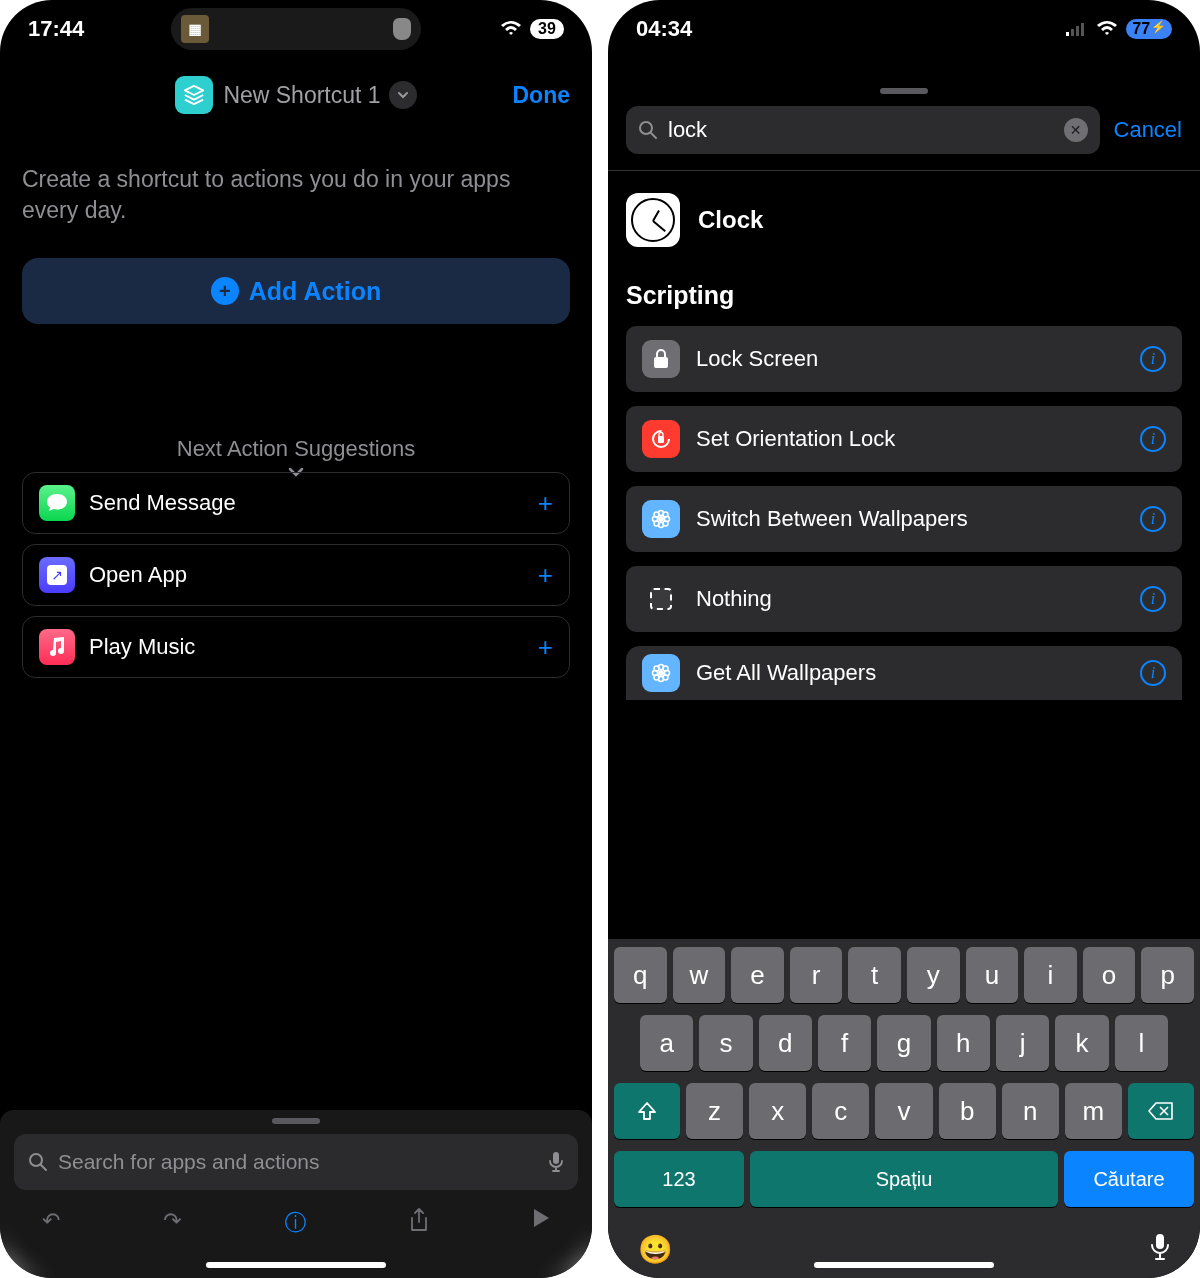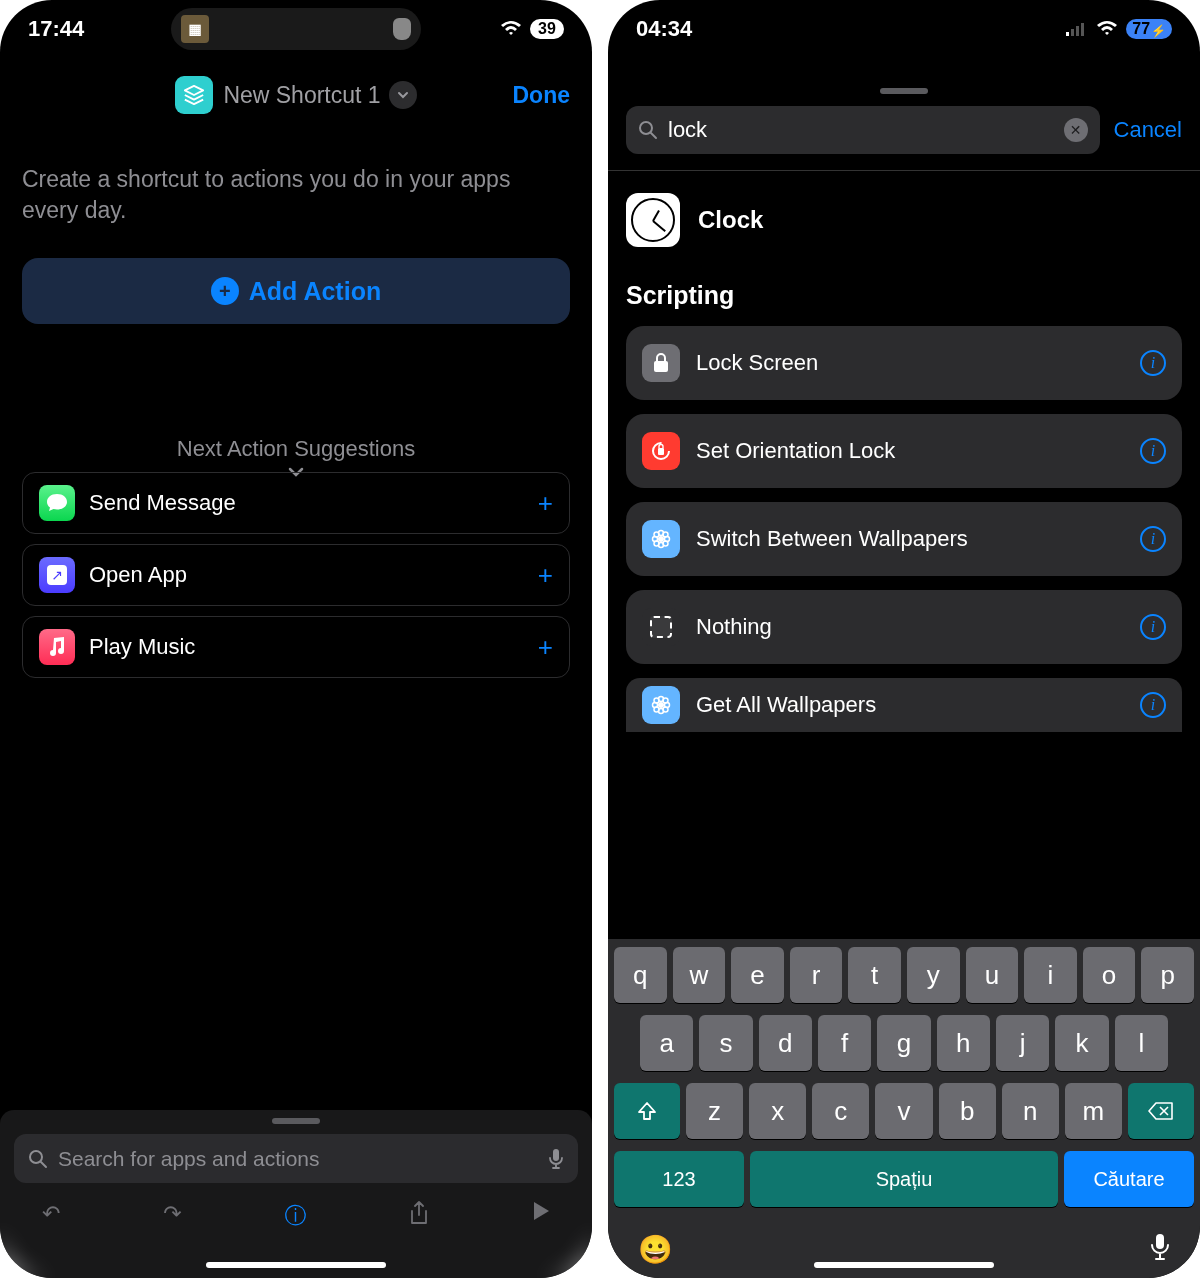--- a/index.html
+++ b/index.html
@@ -5,21 +5,21 @@
   * { box-sizing: border-box; margin: 0; padding: 0; font-family: -apple-system, BlinkMacSystemFont, "Helvetica Neue", sans-serif; }
   body { background: #fff; width: 1200px; height: 1278px; display: flex; gap: 16px; padding: 0; }
   .phone { width: 592px; height: 1278px; background: #000; border-radius: 52px; overflow: hidden; position: relative; display: flex; flex-direction: column; color: #fff; }
   
   .status { height: 58px; display: flex; align-items: center; justify-content: space-between; padding: 0 28px; font-size: 22px; font-weight: 600; position: relative; }
   .status-left { display: flex; align-items: flex-end; gap: 12px; }
   .dynamic-island { position: absolute; left: 50%; transform: translateX(-50%); width: 250px; height: 42px; background: #1a1a1a; border-radius: 30px; display: flex; align-items: center; padding: 0 10px; justify-content: space-between; }
   .di-square { width: 28px; height: 28px; background: #6b5a3a; border-radius: 4px; display:flex; align-items:center; justify-content:center; font-size:14px;}
   .di-homepod { width: 18px; height: 22px; background: #888; border-radius: 6px 6px 8px 8px; }
   .status-right { display: flex; align-items: center; gap: 8px; }
-  .battery-pill { display: inline-flex; align-items: flex-end; justify-content: center; background: #fff; color:#000; border-radius: 10px; padding: 1px 6px; font-size: 16px; font-weight: 700; min-width: 34px; position: relative;}
+  .battery-pill { display: inline-flex; align-items: flex-start; justify-content: center; background: #fff; color:#000; border-radius: 10px; padding: 1px 6px; font-size: 16px; font-weight: 700; min-width: 34px; position: relative;}
   .battery-pill.green { background: #3b82f6; color:#000; }
   .bolt { font-size: 12px; margin-left:1px;}
   
   .header1 { display: flex; align-items: center; justify-content: center; height: 74px; position: relative; padding: 0 22px; }
   .shortcut-icon { width: 38px; height: 38px; background: #2ecfcf; border-radius: 9px; display:flex; align-items:center; justify-content:center; color:#fff; flex-shrink: 0; }
   .shortcut-title { font-size: 23px; color: #a0a0a4; font-weight: 500; margin: 0 8px 0 10px; }
   .menu-chev { width: 28px; height: 28px; border-radius: 50%; background: #2c2c2e; display:flex; align-items:center; justify-content:center;}
   .done { position: absolute; right: 22px; color: #0a84ff; font-size: 23px; font-weight: 600; }
   
   .body1 { flex: 1; display: flex; flex-direction: column; padding: 32px 22px 0 22px; }
@@ -31,42 +31,42 @@
   .app-icon { width: 36px; height: 36px; border-radius: 8px; display:flex; align-items:center; justify-content:center; font-size:20px; color:#fff;}
   .app-icon.green { background: linear-gradient(180deg,#5af28c,#0bd64f);}
   .app-icon.purple { background: linear-gradient(180deg,#6b6bff,#4b3cff);}
   .inner-square { width: 20px; height: 20px; background: #fff; border-radius: 4px; display:flex; align-items:center; justify-content:center; color:#4b3cff; font-size:14px;}
   .app-icon.red { background: linear-gradient(180deg,#ff6a88,#ff2d55);}
   .row-label { font-size: 22px; font-weight: 500; flex:1;}
   .plus { color: #0a84ff; font-size: 26px; font-weight: 300; }
   
   .bottom-sheet1 { position: absolute; bottom: 0; left:0; right:0; background: rgba(40,40,42,0.6); backdrop-filter: blur(10px); border-radius: 14px 14px 0 0; padding: 8px 14px 0; height: 168px;}
   .grabber { width: 48px; height: 6px; background: #5a5a5e; border-radius: 3px; margin: 0 auto 10px; }
-  .searchbar1 { height: 49px; background: rgba(60,60,64,0.55); border-radius: 12px; display:flex; align-items:center; padding: 0 14px; gap: 10px; color:#8e8e93; font-size:21px;}
+  .searchbar1 { height: 56px; background: rgba(60,60,64,0.55); border-radius: 12px; display:flex; align-items:center; padding: 0 14px; gap: 10px; color:#8e8e93; font-size:21px;}
   .sb-text { flex:1; }
   .toolbar1 { display:flex; justify-content: space-between; padding: 18px 28px 0; color:#6e6e73; font-size: 22px;}
   .toolbar1 .info { color:#0a84ff; }
   .home-ind { position:absolute; bottom: 10px; left:50%; transform:translateX(-50%); width: 180px; height: 6px; background:#fff; border-radius: 4px;}
   
   .grabber2 { width: 48px; height: 6px; background: #5a5a5e; border-radius: 3px; margin: 30px auto 12px; }
   .searchrow2 { display:flex; align-items:center; gap: 14px; padding: 0 18px; }
   .searchbar2 { flex:1; height: 48px; background: #2c2c2e; border-radius: 12px; display:flex; align-items:center; padding: 0 12px; gap: 10px; font-size: 22px;}
   .searchbar2 input { background: transparent; border: none; outline: none; color: #fff; font-size: 22px; flex:1; }
   .clear-btn { width: 24px; height: 24px; border-radius: 50%; background:#6e6e73; display:flex; align-items:center; justify-content:center; font-size:14px; color:#1c1c1e;}
   .cancel { color:#0a84ff; font-size: 22px; }
   .divider { height:1px; background:#333; margin: 16px 0 0; }
   .results { padding: 22px 18px 0; flex:1; overflow:hidden; }
   .app-result { display:flex; align-items:center; gap: 18px; margin-bottom: 34px; }
   .clock-icon { width: 54px; height: 54px; border-radius: 12px; background:#fff; display:flex; align-items:center; justify-content:center; position:relative;}
   .clock-face { width: 44px; height:44px; border-radius:50%; border: 2px solid #000; position:relative;}
   .hand { position:absolute; background:#000; left:50%; top:50%; transform-origin: left center;}
   .hand.h { width: 12px; height:2px; transform: rotate(-60deg);}
   .hand.m { width: 16px; height:2px; transform: rotate(40deg);}
   .section-title { font-size: 25px; font-weight: 700; margin-bottom: 16px;}
-  .action-row { height: 74px; background:#2c2c2e; border-radius: 18px; display:flex; align-items:center; padding: 0 16px; gap: 16px; margin-bottom: 14px;}
+  .action-row { height: 66px; background:#2c2c2e; border-radius: 10px; display:flex; align-items:center; padding: 0 16px; gap: 16px; margin-bottom: 14px;}
   .action-icon { width: 38px; height: 38px; border-radius: 9px; display:flex; align-items:center; justify-content:center; font-size:18px; color:#fff; flex-shrink:0;}
   .ai-gray { background:#6e6e73;}
   .ai-red { background:#ff3b30;}
   .ai-blue { background:#64b5ff;}
   .ai-outline { background:#2c2c2e; }
   .dashed-sq { width: 22px; height:22px; border: 2px dashed #fff; border-radius: 4px; background:#3a3a3c;}
   .action-label { flex:1; font-size: 22px; font-weight: 500;}
   .info-icon { width: 26px; height: 26px; border: 2px solid #0a84ff; border-radius: 50%; color:#0a84ff; display:flex; align-items:center; justify-content:center; font-size:16px; font-style:italic; font-family: Georgia, serif;}
   
   .keyboard { background:#2c2c2e; padding: 8px 6px 12px; }

